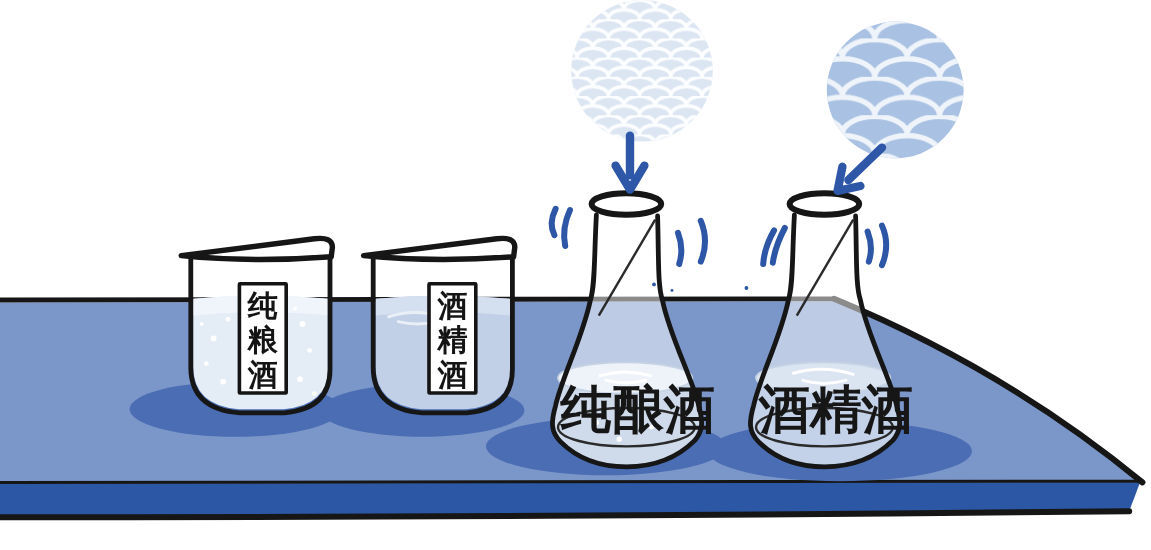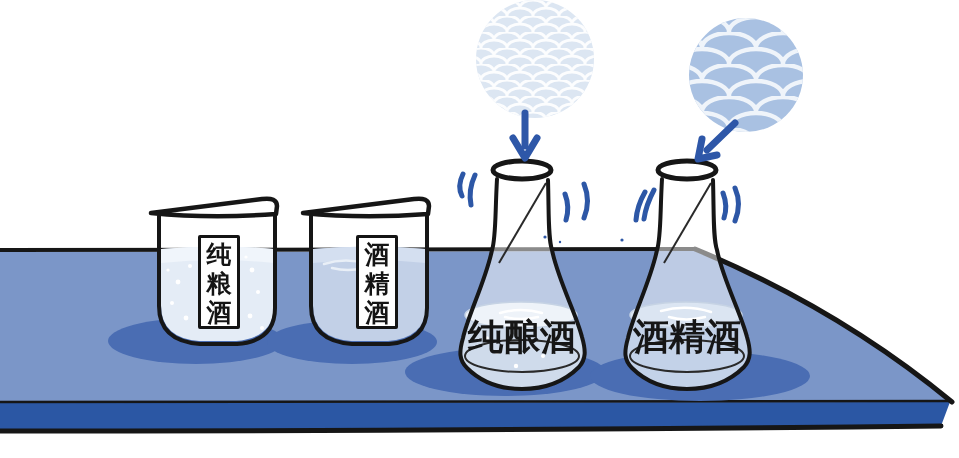--- a/index.html
+++ b/index.html
@@ -8,21 +8,21 @@
   #stage svg{position:absolute;left:0;top:0;}
   .vlabel{
     position:absolute;box-sizing:border-box;background:#ffffff;
     border:3px solid #141414;border-radius:2px;
     width:42px;height:94px;text-align:center;
     font-size:25px;line-height:29px;font-weight:600;color:#141414;
     word-break:break-all;padding-top:2px;letter-spacing:0;
   }
   .flask-text{
     position:absolute;width:110px;text-align:center;
-    font-size:36px;font-weight:700;color:#161616;white-space:nowrap;
+    font-size:43px;font-weight:700;color:#161616;white-space:nowrap;
   }
 </style>
 </head>
 <body>
 
 <div id="stage">
 
 <svg width="959" height="458" viewBox="0 0 959 458">
   <defs>
     <pattern id="scaleS" patternUnits="userSpaceOnUse" width="26" height="16">

